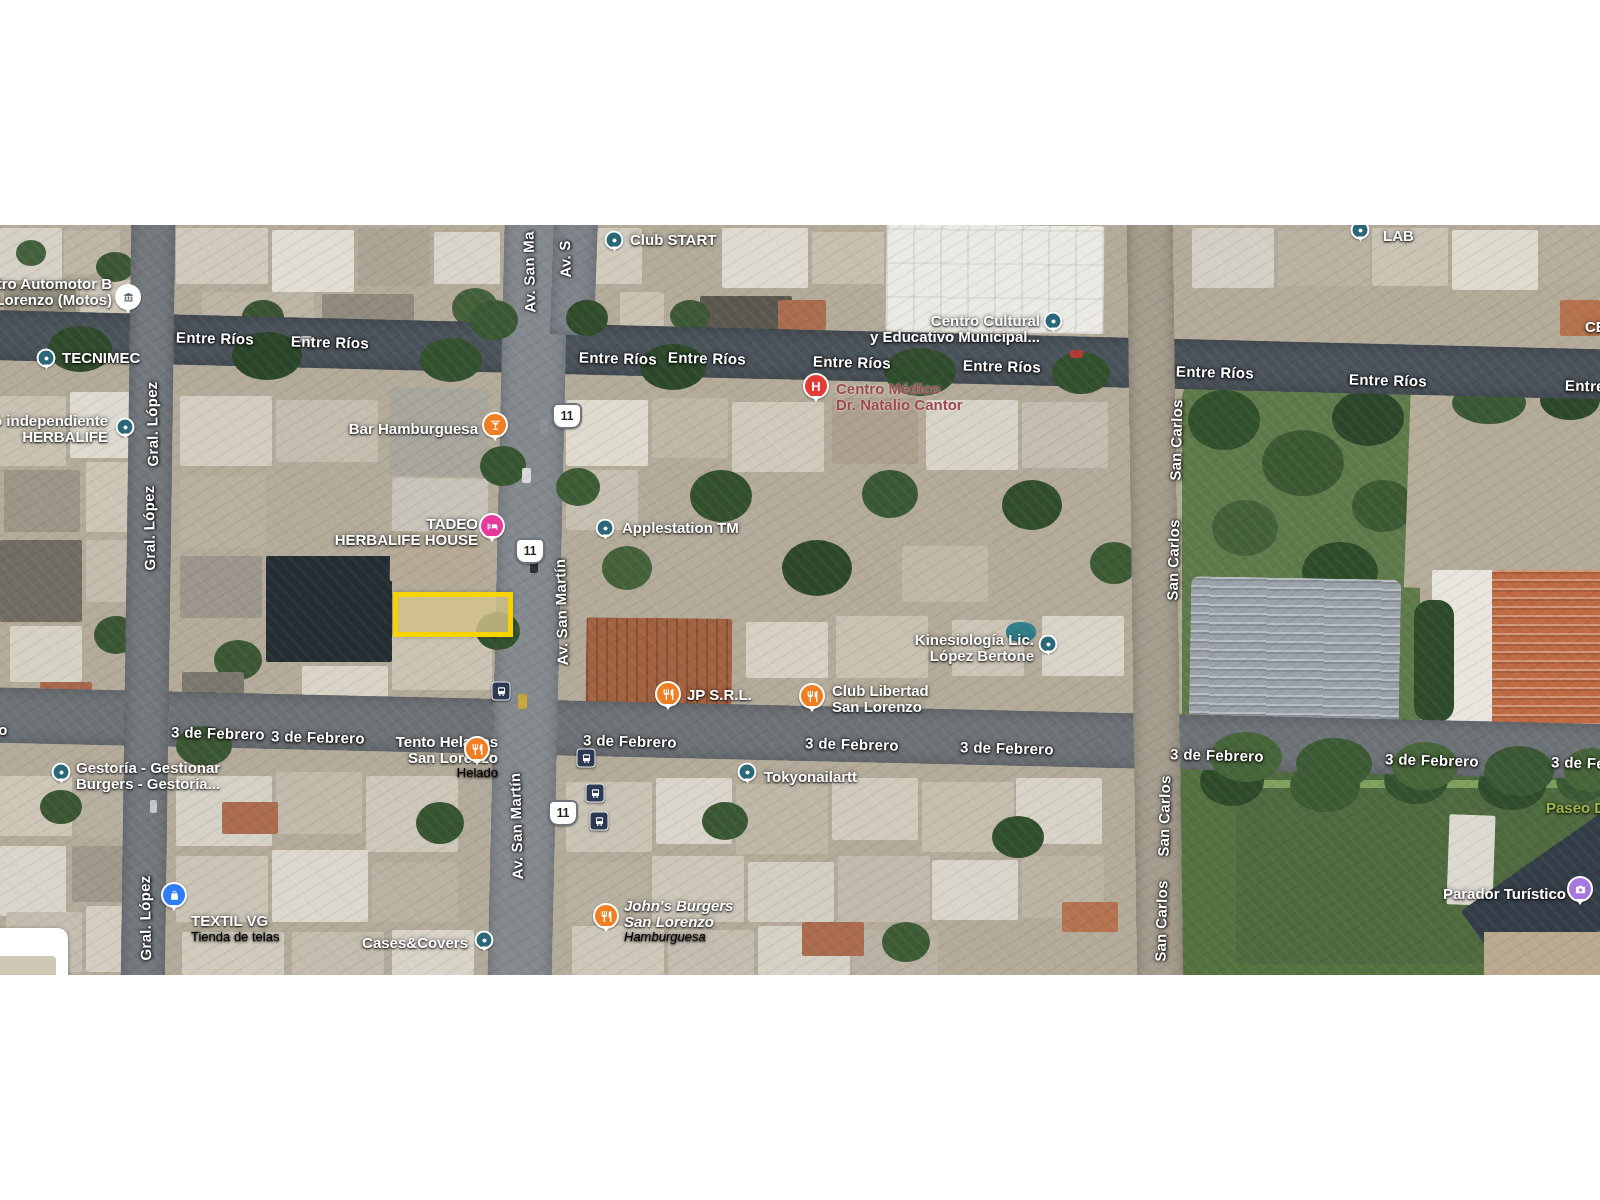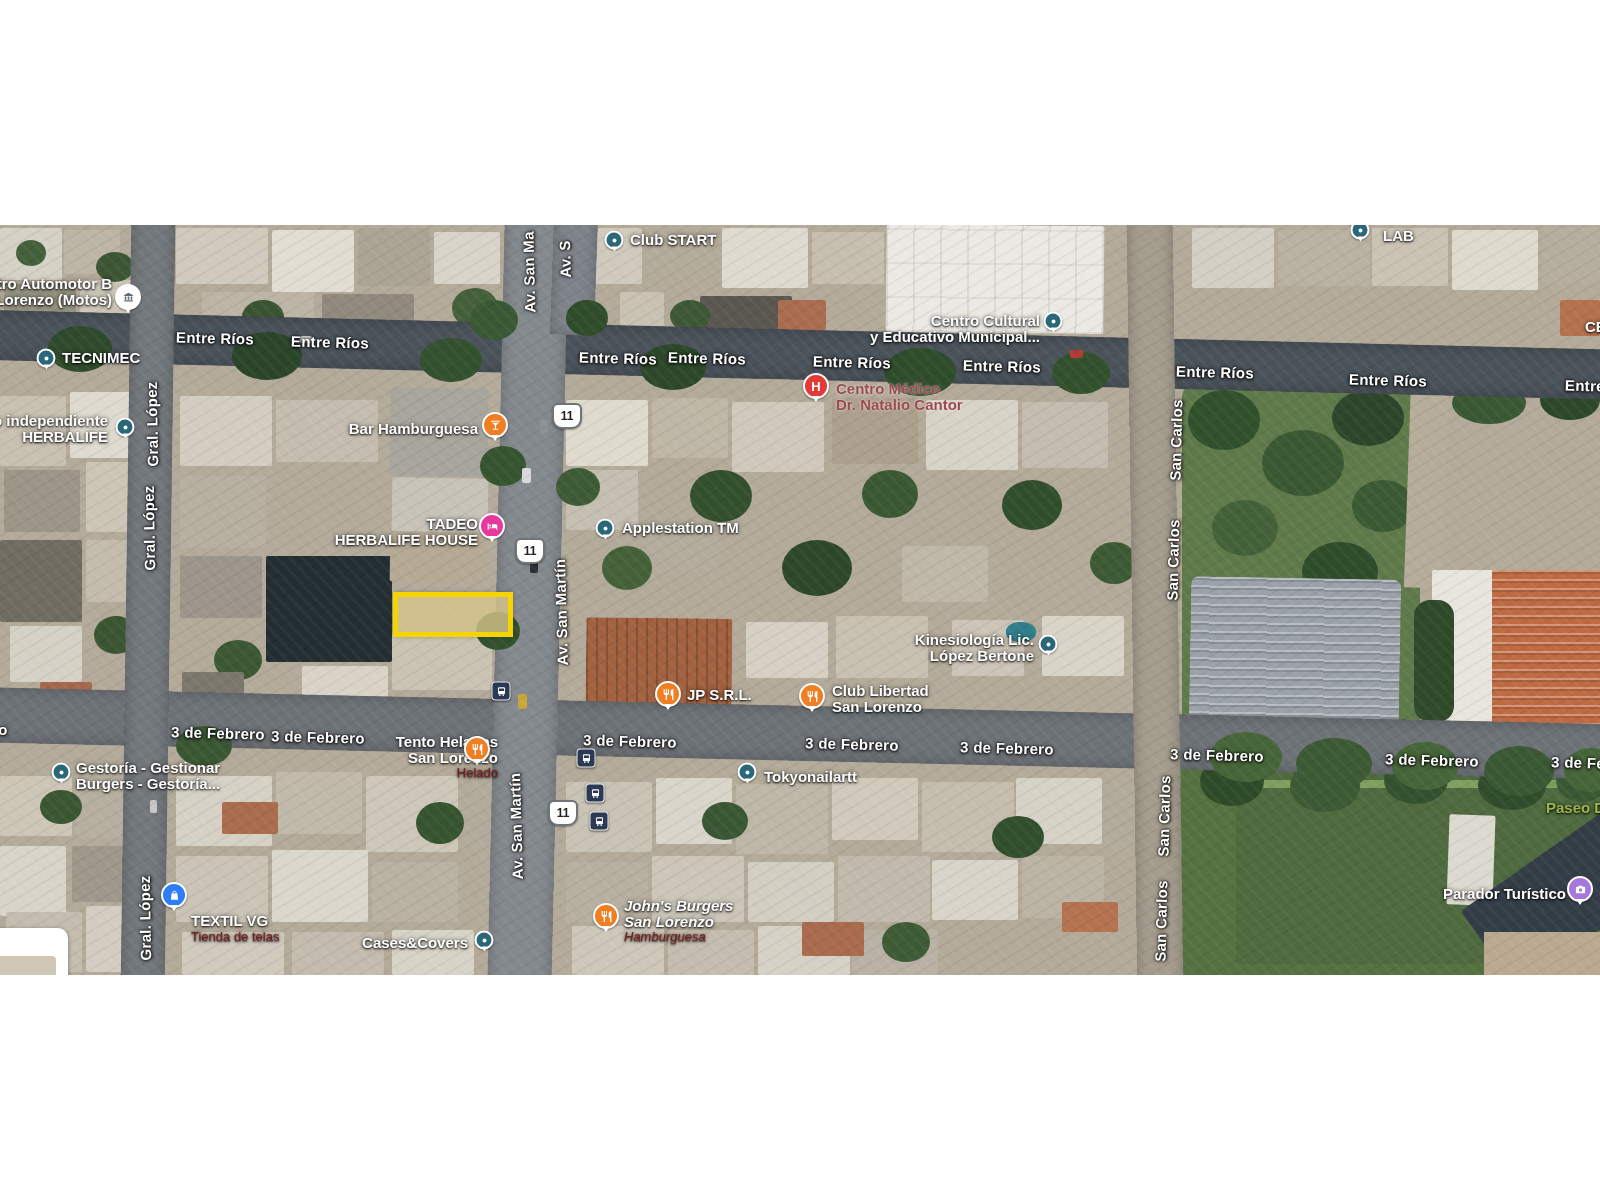--- a/index.html
+++ b/index.html
@@ -17,21 +17,21 @@
   .panels{background-image:repeating-linear-gradient(90deg,rgba(0,0,0,.07) 0 2px,transparent 2px 27px),
                            repeating-linear-gradient(0deg,rgba(0,0,0,.05) 0 2px,transparent 2px 34px);}
   .street-label{position:absolute;color:#fff;font-weight:bold;font-size:15px;white-space:nowrap;
     letter-spacing:.3px;transform-origin:center;
     text-shadow:0 1px 3px rgba(0,0,0,.95),0 0 5px rgba(0,0,0,.6),0 0 2px rgba(0,0,0,.9);}
   .poi{position:absolute;display:flex;flex-direction:column;}
   .poi.right{align-items:flex-end;}
   .poi.left{align-items:flex-start;}
   .poi-line{font-size:15px;font-weight:bold;color:#fff;line-height:15.5px;white-space:nowrap;
     text-shadow:0 1px 2px rgba(0,0,0,.9),0 0 4px rgba(0,0,0,.65);}
-  .poi-sub{font-size:13px;font-weight:normal;color:#7f1d1d;line-height:15px;white-space:nowrap;
+  .poi-sub{font-size:13px;font-weight:normal;color:#000000;line-height:15px;white-space:nowrap;
     text-shadow:0 1px 2px rgba(0,0,0,.9),0 0 4px rgba(0,0,0,.6);}
   .halo-light .poi-line{text-shadow:0 0 3px rgba(255,255,255,.6),0 0 1px rgba(255,255,255,.5);}
   .mk{position:absolute;transform:translate(-50%,-50%);display:flex;align-items:center;
     justify-content:center;border-radius:50%;box-shadow:0 1px 2px rgba(0,0,0,.45);z-index:30;}
   .mk .tail{position:absolute;top:100%;left:50%;transform:translateX(-50%);margin-top:-1px;
     width:0;height:0;border-left:4px solid transparent;border-right:4px solid transparent;
     border-top:6px solid #fff;}
   .mk-generic{width:15px;height:15px;border:2.5px solid #fff;}
   .mk-generic::after{content:"";width:4px;height:4px;border-radius:50%;background:#fff;}
   .mk-generic .tail{border-left-width:3px;border-right-width:3px;border-top-width:5px;}

